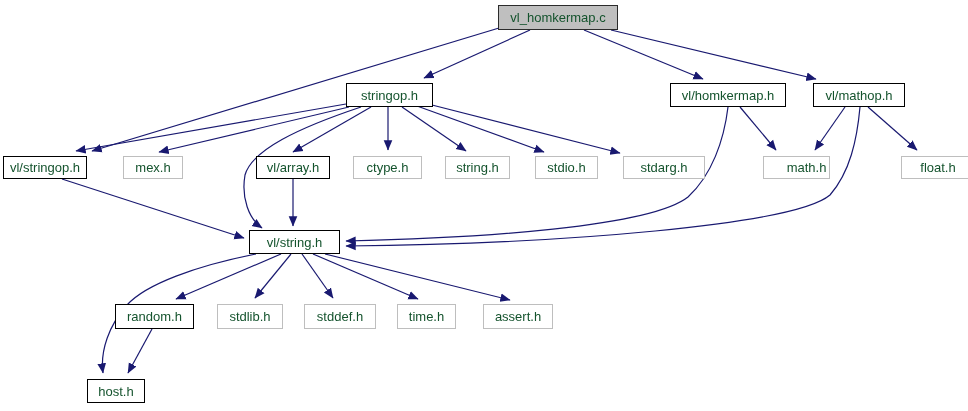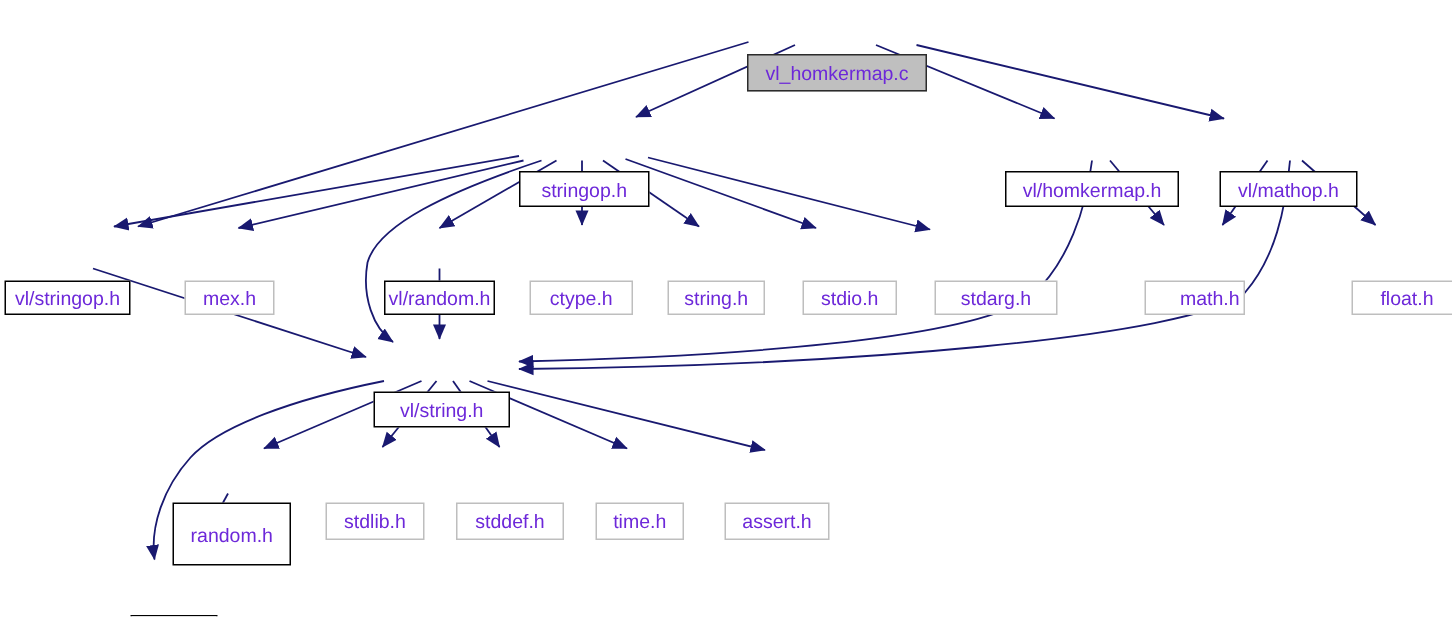--- a/index.html
+++ b/index.html
@@ -25,29 +25,28 @@
   .edge {
     fill: none;
     stroke: #191970;
     stroke-width: 1.2;
   }
   .node {
     position: absolute;
     box-sizing: border-box;
     background: #ffffff;
     border: 1px solid #000000;
-    color: #6d28d9;
+    color: #14532d;
     font-size: 13px;
     line-height: 1;
     display: flex;
     align-items: center;
     justify-content: center;
     white-space: nowrap;
     z-index: 2;
-    margin-top: 31px;
   }
   .node.ext {
     border-color: #bebebe;
   }
   .node.root {
     background: #bfbfbf;
     border-color: #2b2b2b;
   }
 </style>
 </head>
@@ -90,31 +89,31 @@
   </svg>
 
   <div class="node root" style="left:498px; top:5px;  width:120px; height:25px;">vl_homkermap.c</div>
 
   <div class="node" style="left:346px; top:83px; width:87px;  height:24px;">stringop.h</div>
   <div class="node" style="left:670px; top:83px; width:116px; height:24px;">vl/homkermap.h</div>
   <div class="node" style="left:813px; top:83px; width:92px;  height:24px;">vl/mathop.h</div>
 
   <div class="node" style="left:3px;   top:156px; width:84px; height:23px;">vl/stringop.h</div>
   <div class="node ext" style="left:123px; top:156px; width:60px; height:23px;">mex.h</div>
-  <div class="node" style="left:256px; top:156px; width:74px; height:23px;">vl/random.h</div>
+  <div class="node" style="left:256px; top:156px; width:74px; height:23px;">vl/array.h</div>
   <div class="node ext" style="left:353px; top:156px; width:69px; height:23px;">ctype.h</div>
   <div class="node ext" style="left:445px; top:156px; width:65px; height:23px;">string.h</div>
   <div class="node ext" style="left:535px; top:156px; width:63px; height:23px;">stdio.h</div>
   <div class="node ext" style="left:623px; top:156px; width:82px; height:23px;">stdarg.h</div>
   <div class="node ext" style="left:763px; top:156px; width:67px; height:23px;padding-left:20px;">math.h</div>
   <div class="node ext" style="left:901px; top:156px; width:74px; height:23px;">float.h</div>
 
   <div class="node" style="left:249px; top:230px; width:91px; height:24px;">vl/string.h</div>
 
-  <div class="node" style="left:115px; top:304px; width:79px; height:42px;">random.h</div>
+  <div class="node" style="left:115px; top:304px; width:79px; height:25px;">random.h</div>
   <div class="node ext" style="left:217px; top:304px; width:66px; height:25px;">stdlib.h</div>
   <div class="node ext" style="left:304px; top:304px; width:72px; height:25px;">stddef.h</div>
   <div class="node ext" style="left:397px; top:304px; width:59px; height:25px;">time.h</div>
   <div class="node ext" style="left:483px; top:304px; width:70px; height:25px;">assert.h</div>
 
   <div class="node" style="left:87px;  top:379px; width:58px; height:24px;">host.h</div>
 
 </div>
 
 </body></html>

